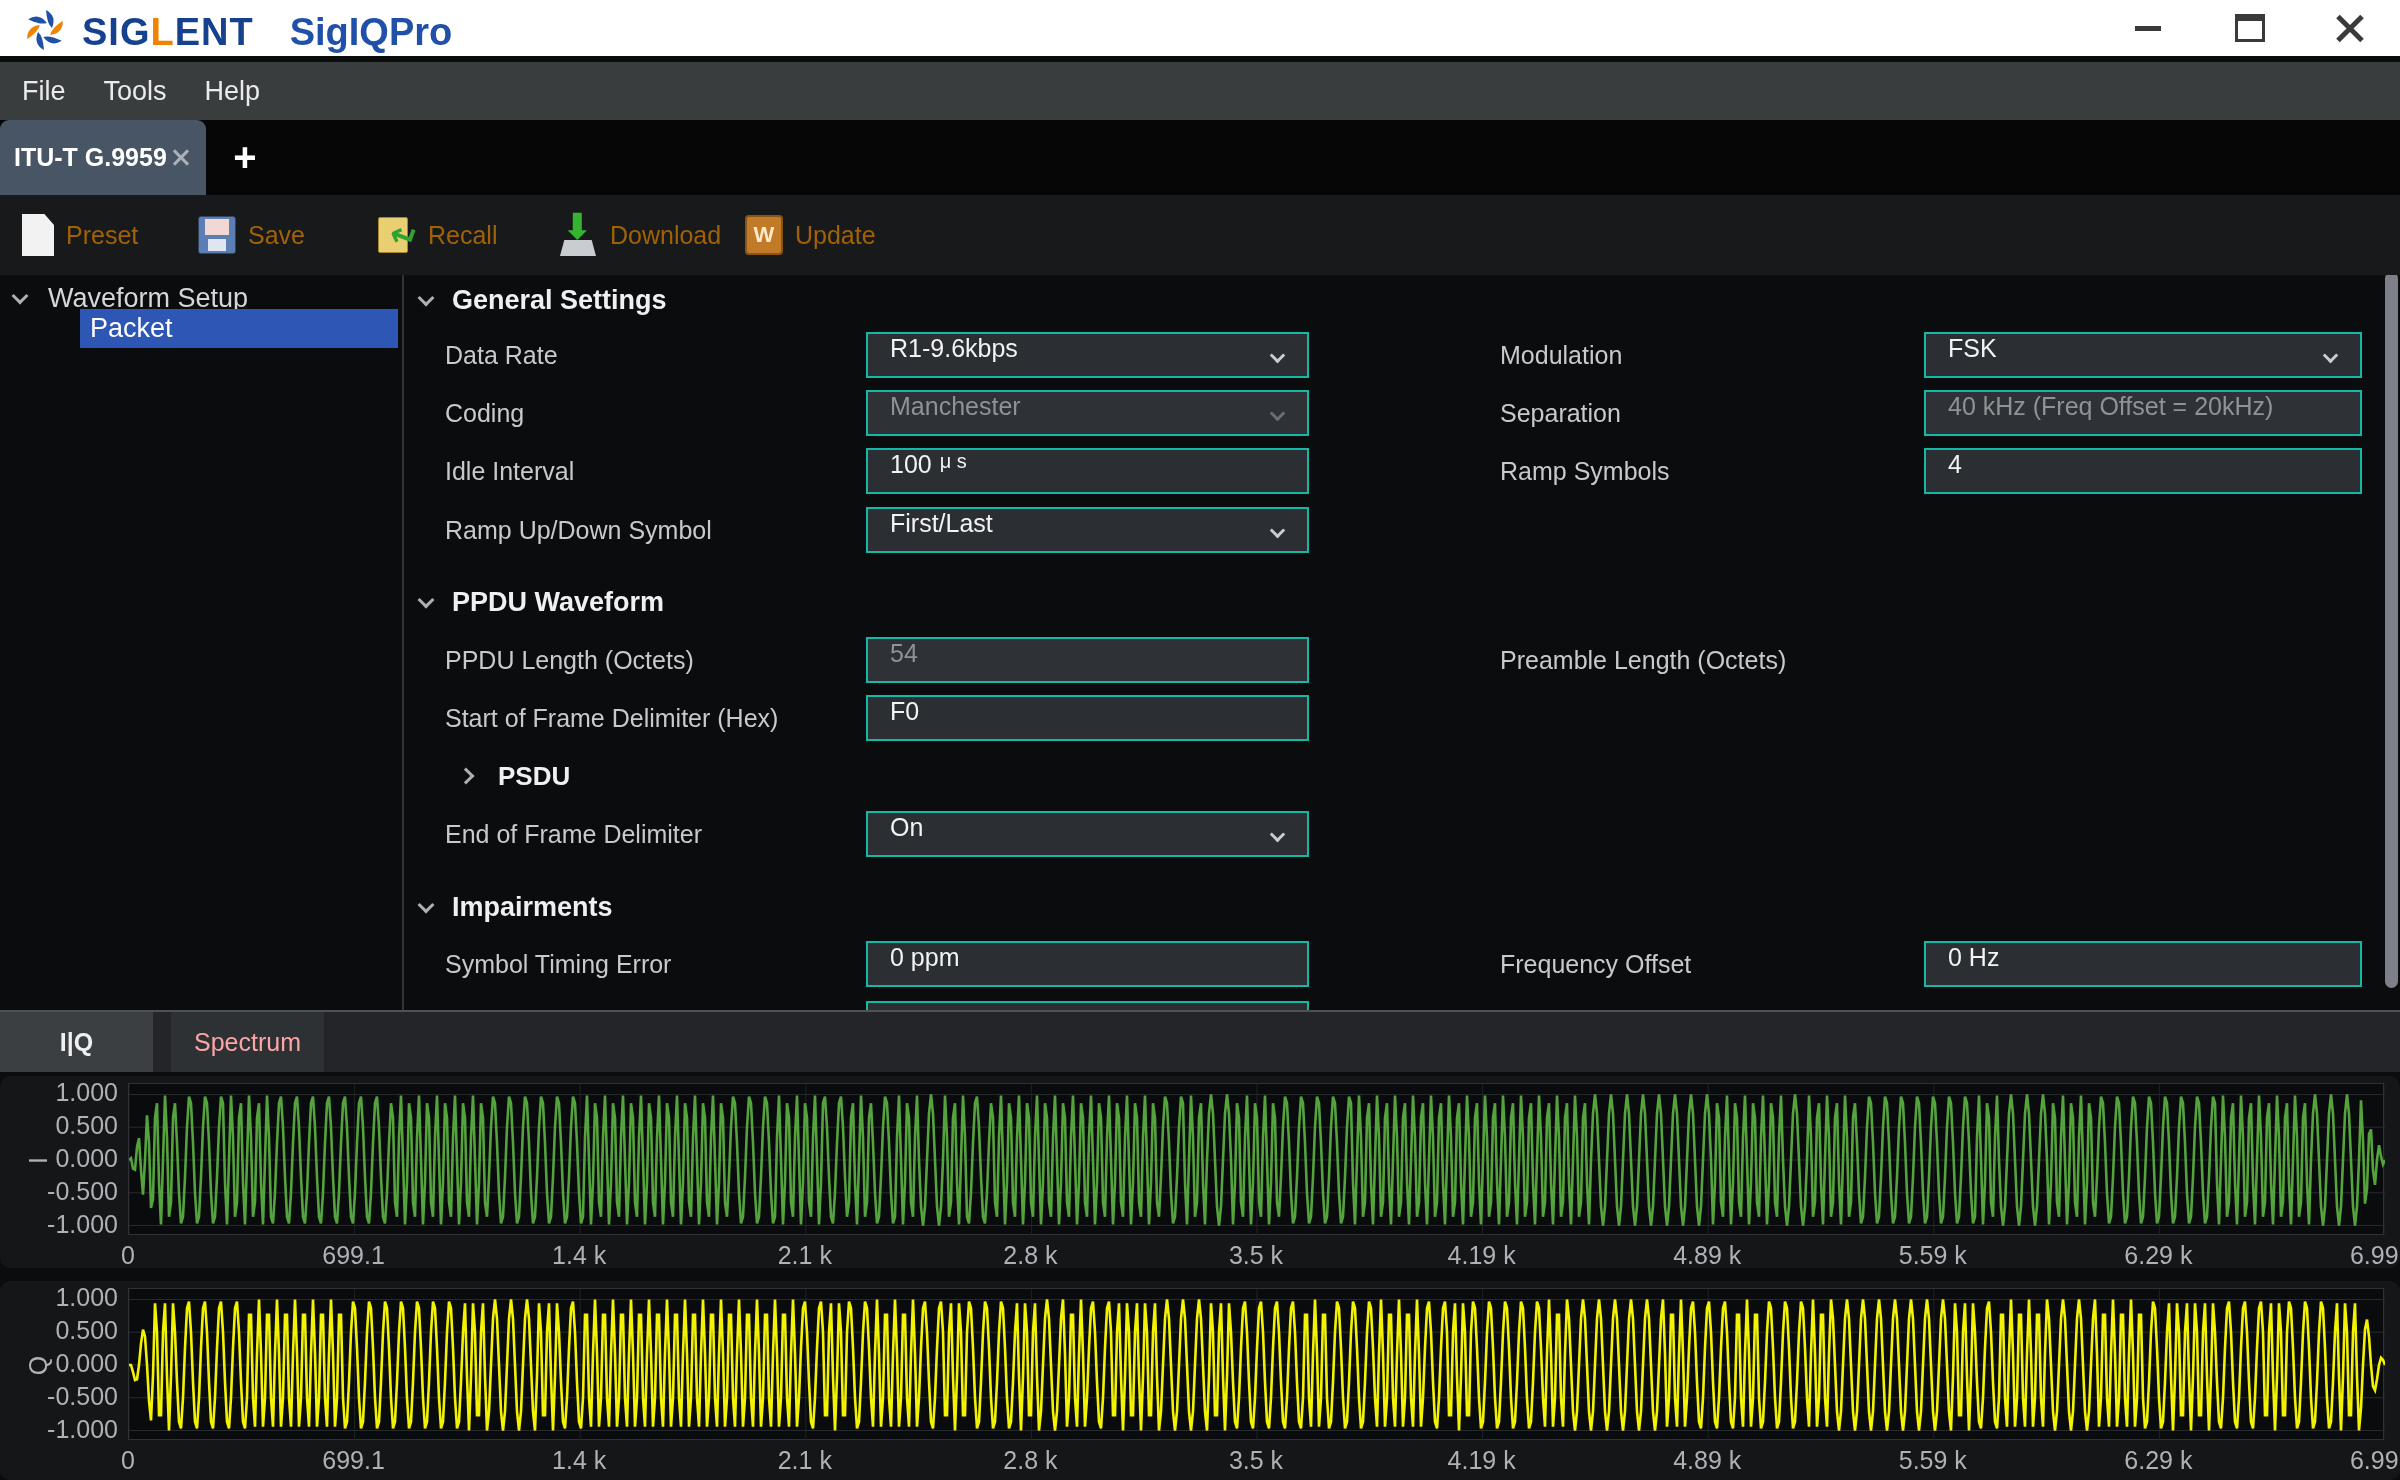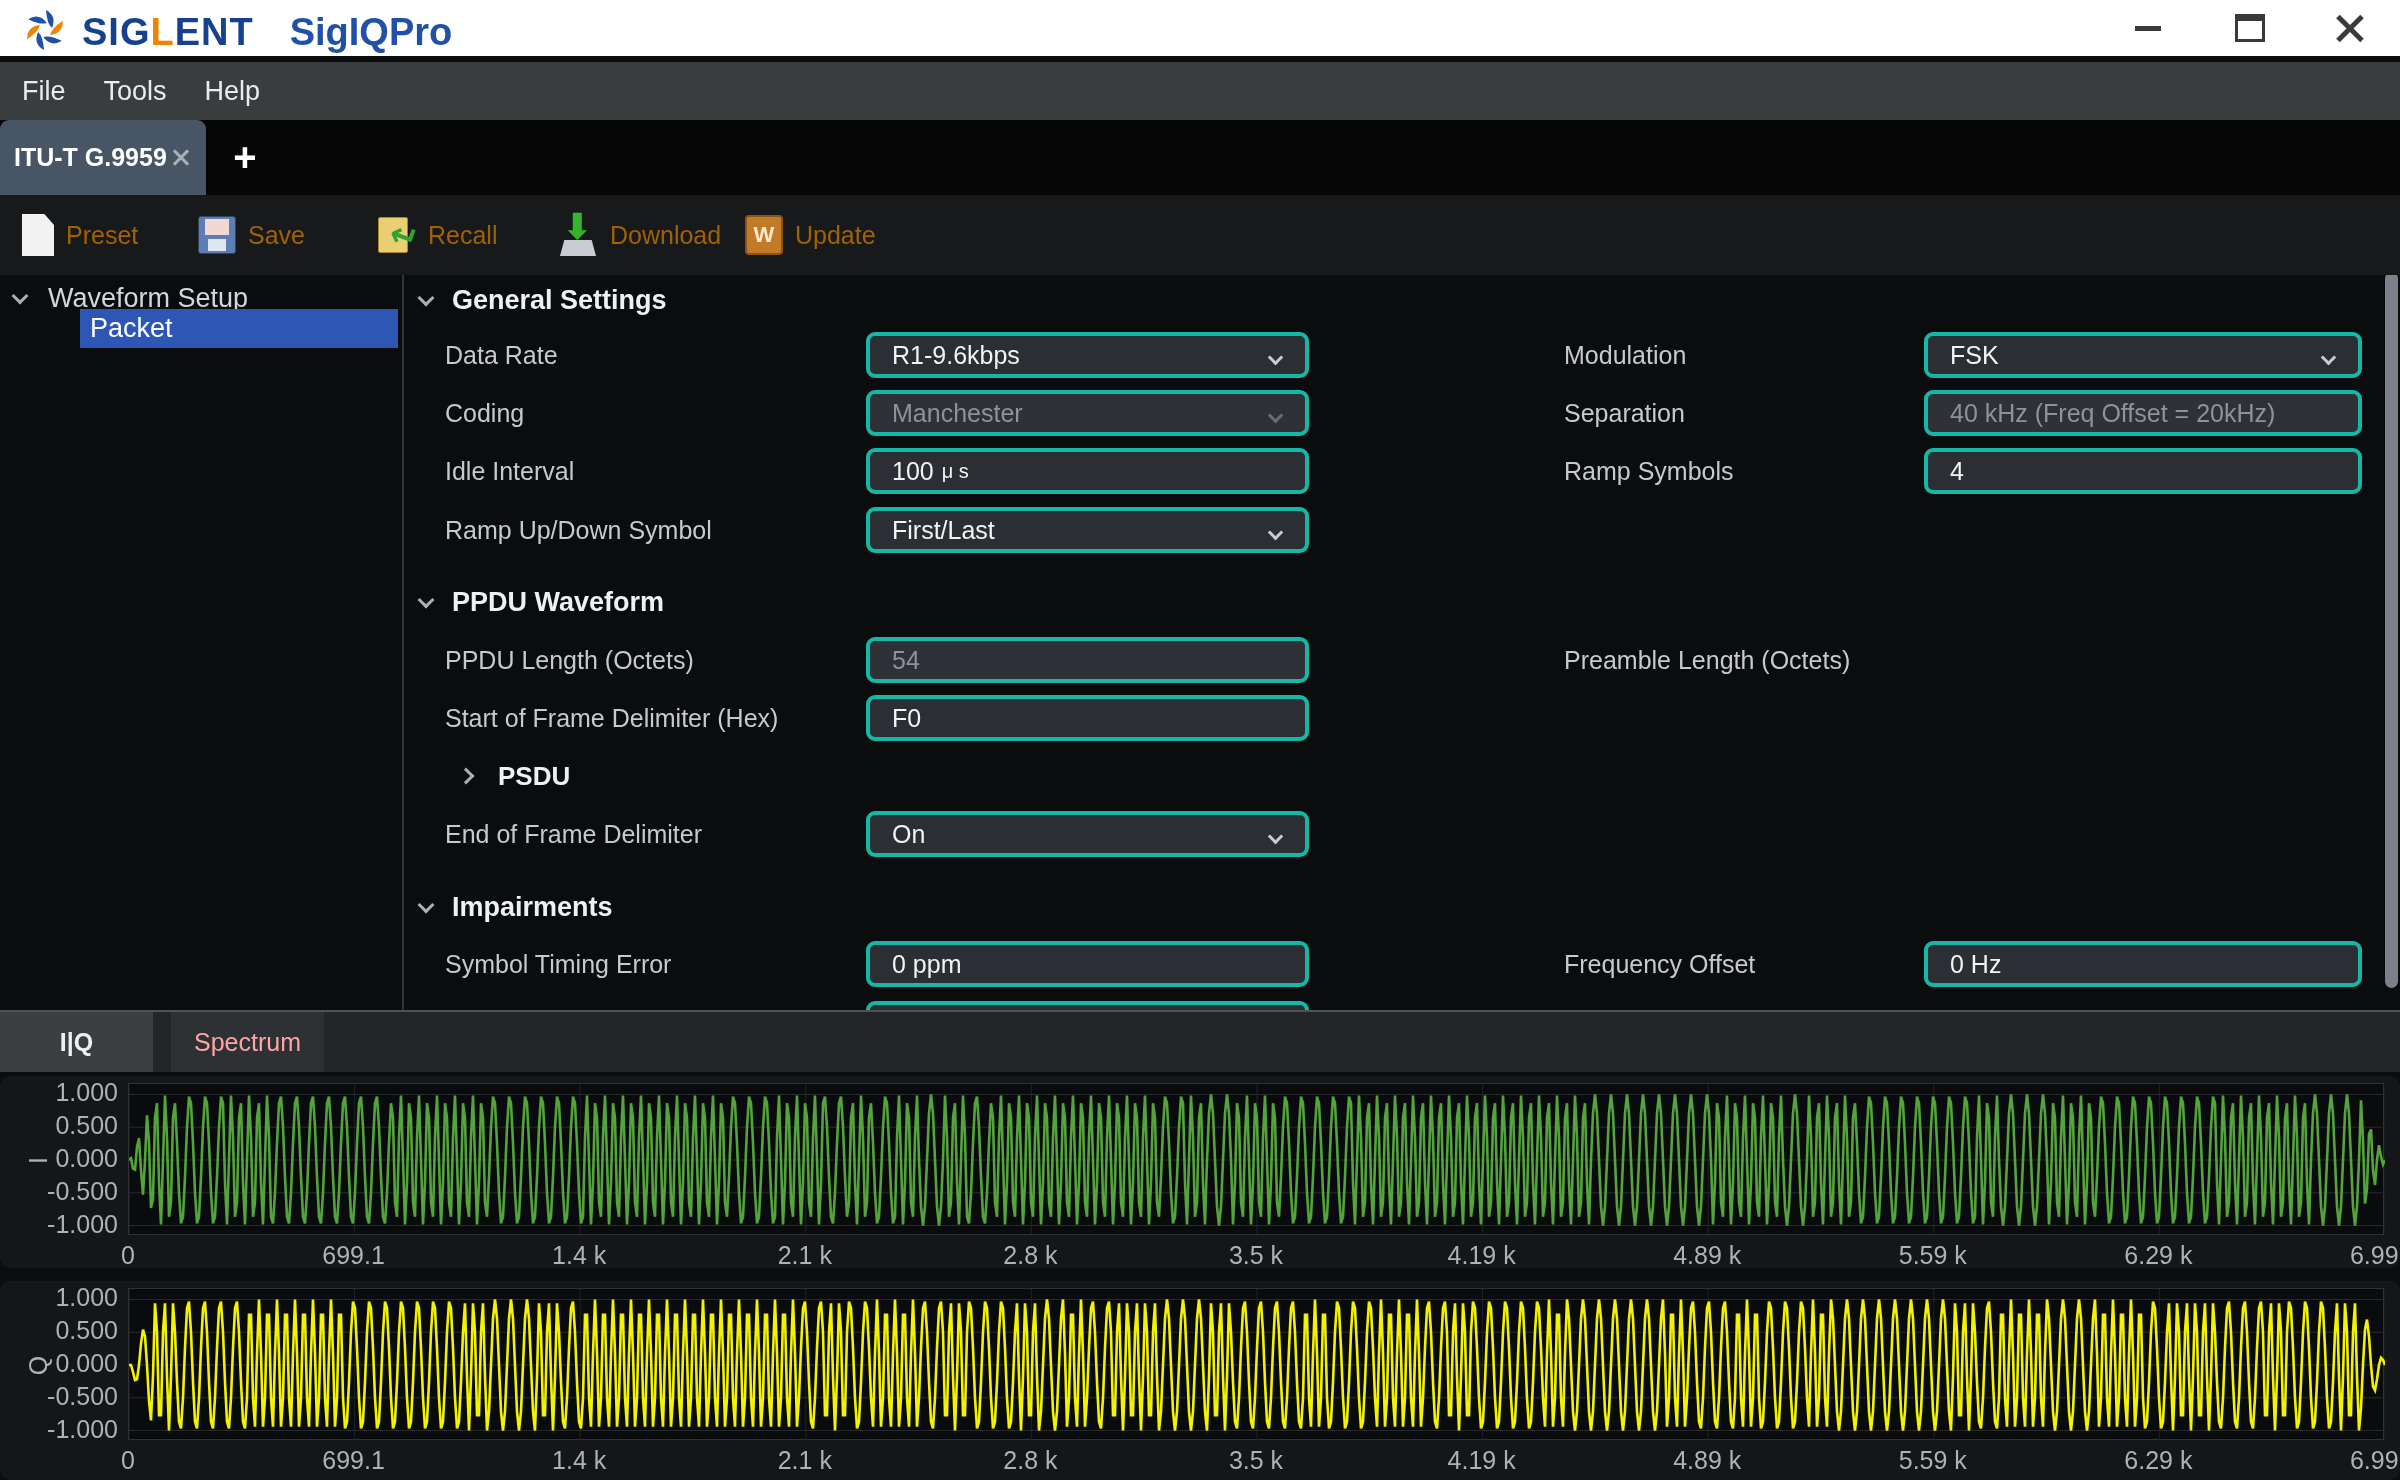--- a/index.html
+++ b/index.html
@@ -61,31 +61,31 @@
   .tree-root .chev{margin-top:-6px;}
   .tree-root-label{font-size:27px;color:#d4d6d8;}
   .tree-selected{position:absolute;left:80px;top:34px;width:318px;height:39px;background:#2e56b4;display:flex;align-items:center;}
   .tree-selected-label{font-size:27px;color:#ffffff;margin-left:10px;}
 
   .section-header{position:absolute;display:flex;align-items:center;gap:20px;}
   .section-header .chev{margin-top:-5px;}
   .section-title{font-size:27px;font-weight:bold;color:#eef0f1;}
 
   .row-label{position:absolute;font-size:25px;color:#c7cacd;height:46px;line-height:46px;}
-  .field{position:absolute;height:46px;background:#2b2e32;border:4px solid #14b8a6;border-radius:9px;display:flex;align-items:center;}
+  .field{position:absolute;height:46px;background:#2b2e32;border:2px solid #14b8a6;border-radius:0;display:flex;}
   .field .val{font-size:25px;color:#f2f3f4;margin-left:22px;white-space:nowrap;}
   .field .unit{font-size:20px;color:#f2f3f4;margin-left:8px;}
   .field .dd{position:absolute;right:24px;top:16px;width:11px;height:11px;border-right:3px solid #c9ccd0;border-bottom:3px solid #c9ccd0;transform:rotate(45deg);}
   .field.disabled{background:#2e3135;}
   .field.disabled .val{color:#8f9296;}
   .field.disabled .dd{border-color:#6b6e72;}
   .fld-left{left:866px;width:443px;}
   .fld-right{left:1924px;width:438px;}
   .lab-left{left:445px;}
-  .lab-right{left:1564px;}
+  .lab-right{left:1500px;}
 
   .psdu-row{position:absolute;left:460px;display:flex;align-items:center;gap:26px;height:46px;}
   .psdu-label{font-size:26px;font-weight:bold;color:#eef0f1;}
 
   .scroll-thumb{position:absolute;left:2385px;top:-3px;width:13px;height:716px;background:#7d8089;border-radius:7px;}
 
   
   .bottom-sep{position:absolute;left:0;top:1010px;width:2400px;height:2px;background:#4f5255;}
   .iq-tabstrip{position:absolute;left:0;top:1012px;width:2400px;height:60px;background:#232528;}
   .iq-tab{position:absolute;top:0;height:60px;display:flex;align-items:center;justify-content:center;font-size:25px;color:#eef0f2;}

